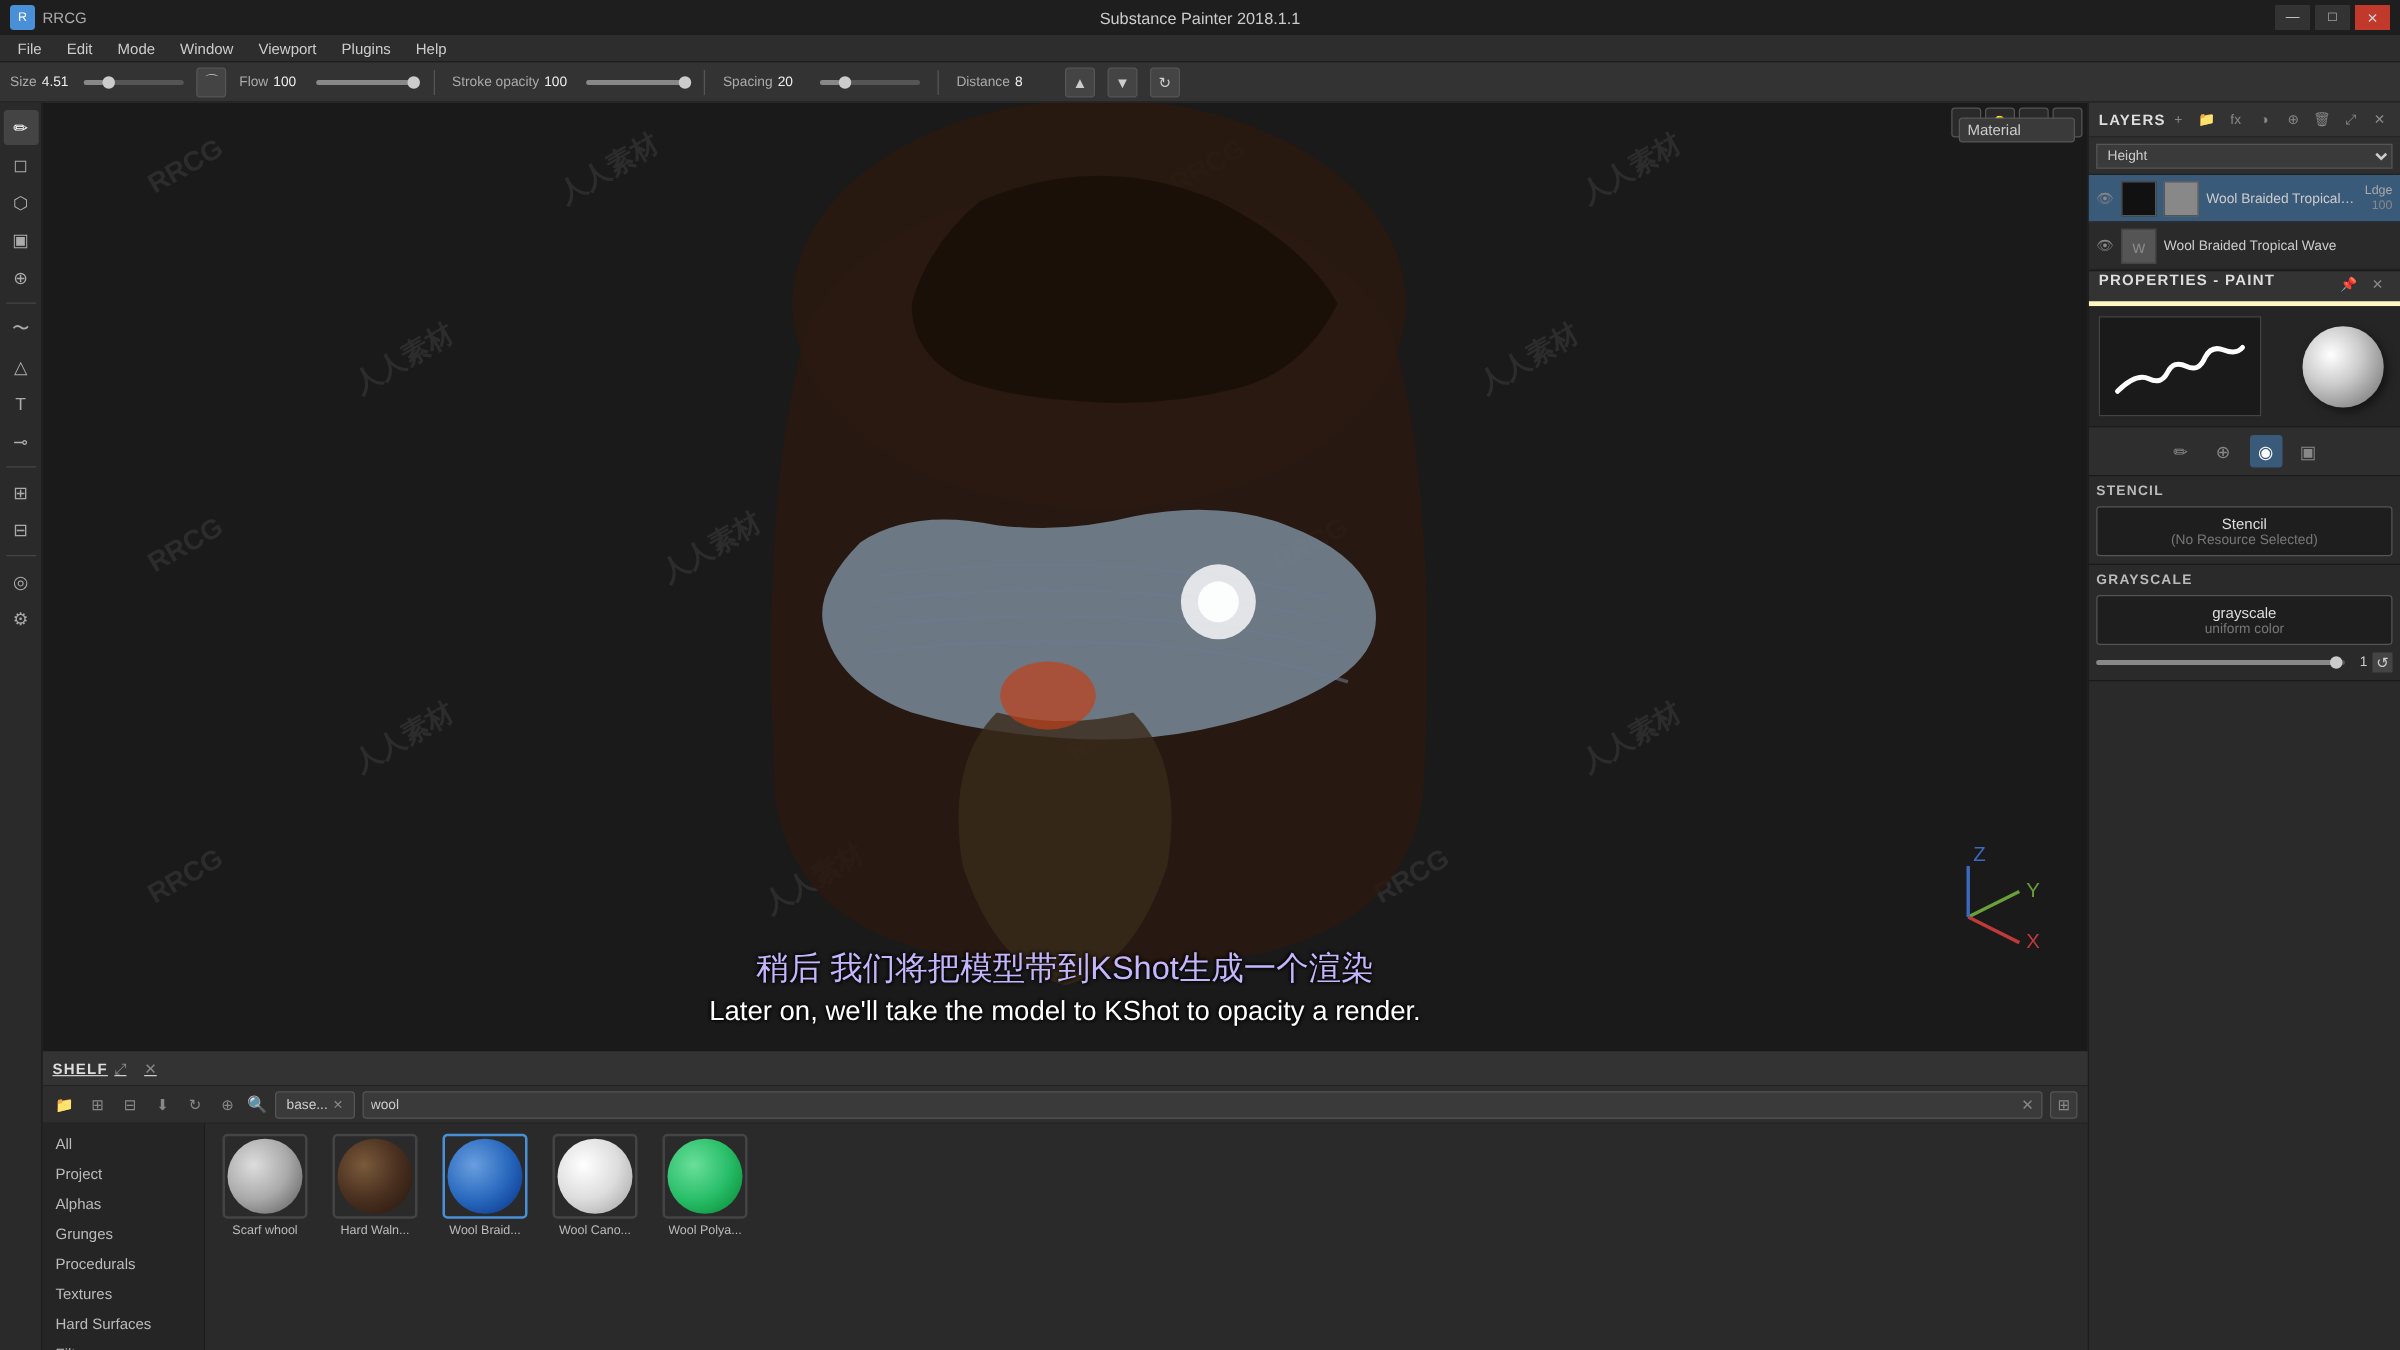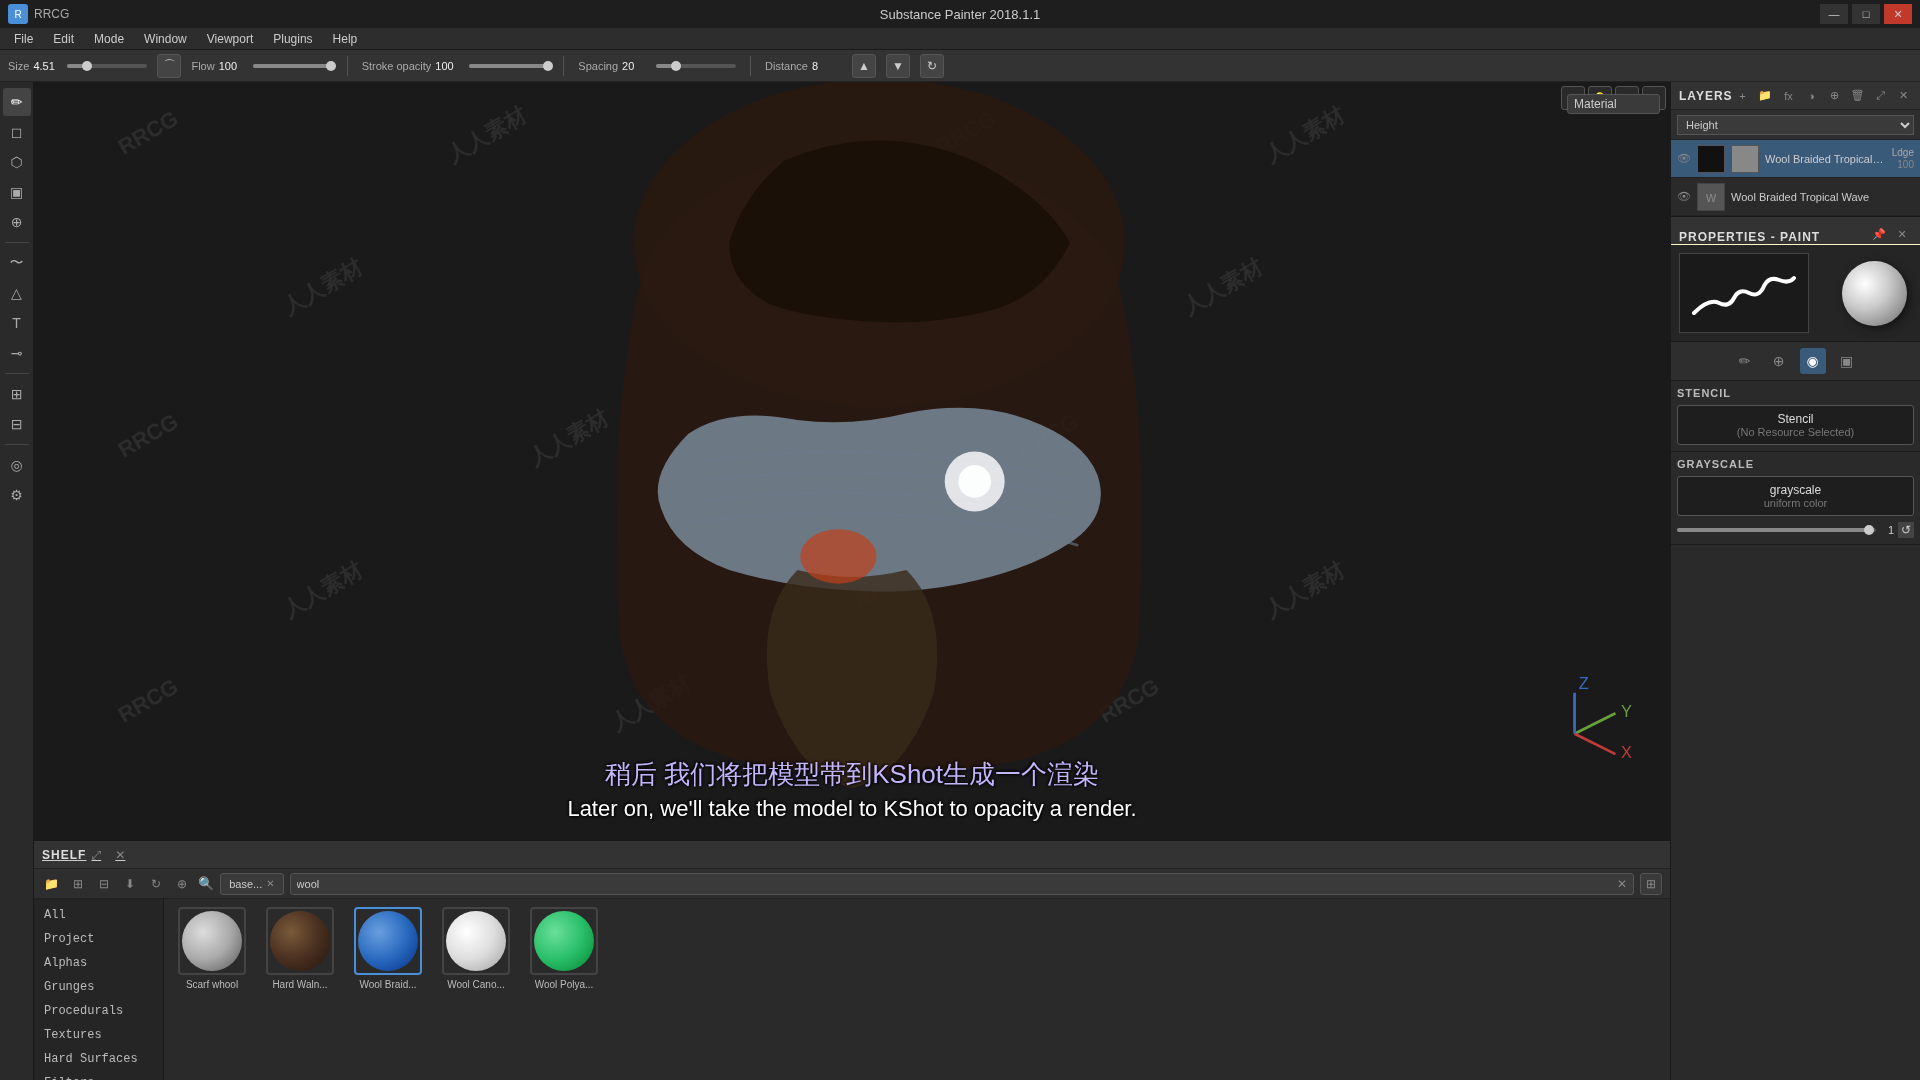--- a/index.html
+++ b/index.html
@@ -375,24 +375,24 @@
     #properties-section {
       flex: 1;
       overflow-y: auto;
       display: flex;
       flex-direction: column;
     }
     .prop-header {
       height: 28px;
       background: #333;
       display: flex;
-      align-items: flex-end;
+      align-items: flex-start;
       justify-content: space-between;
       padding: 0 8px;
-      border-bottom: 1px solid #fef9c3;
+      border-bottom: 4px solid #fef9c3;
     }
     .prop-title {
       font-size: 12px;
       font-weight: bold;
       color: #ddd;
       letter-spacing: 1px;
       text-transform: uppercase;
     }
 
     
@@ -686,21 +686,20 @@
       padding: 4px 0;
     }
     .cat-item {
       height: 24px;
       display: flex;
       align-items: center;
       padding: 0 10px;
       cursor: pointer;
       color: #bbb;
       font-size: 12px;
-      font-family: Liberation Mono, monospace;
     }
 
     
     #shelf-items {
       flex: 1;
       display: flex;
       align-items: flex-start;
       flex-wrap: wrap;
       padding: 8px;
       gap: 8px;

